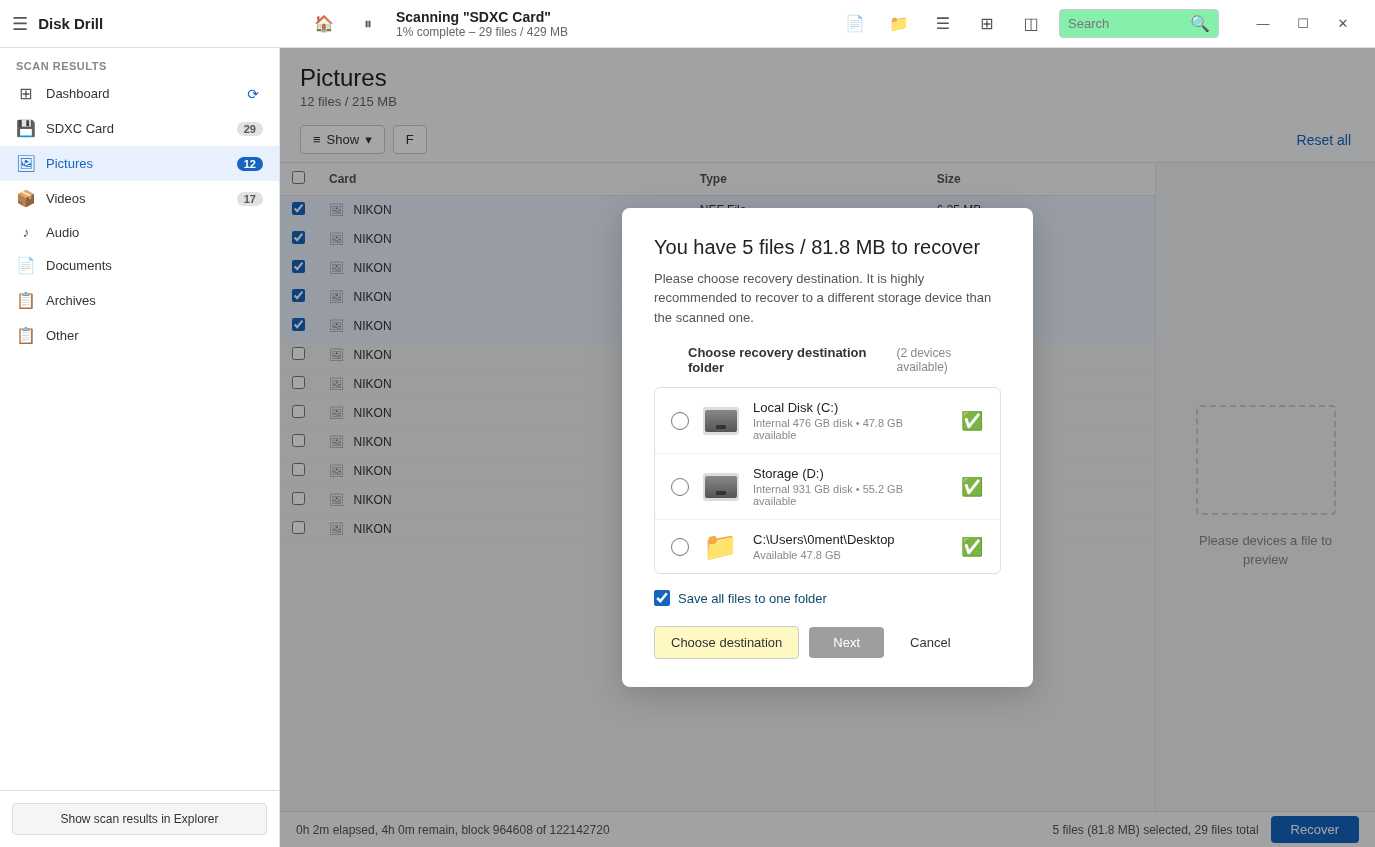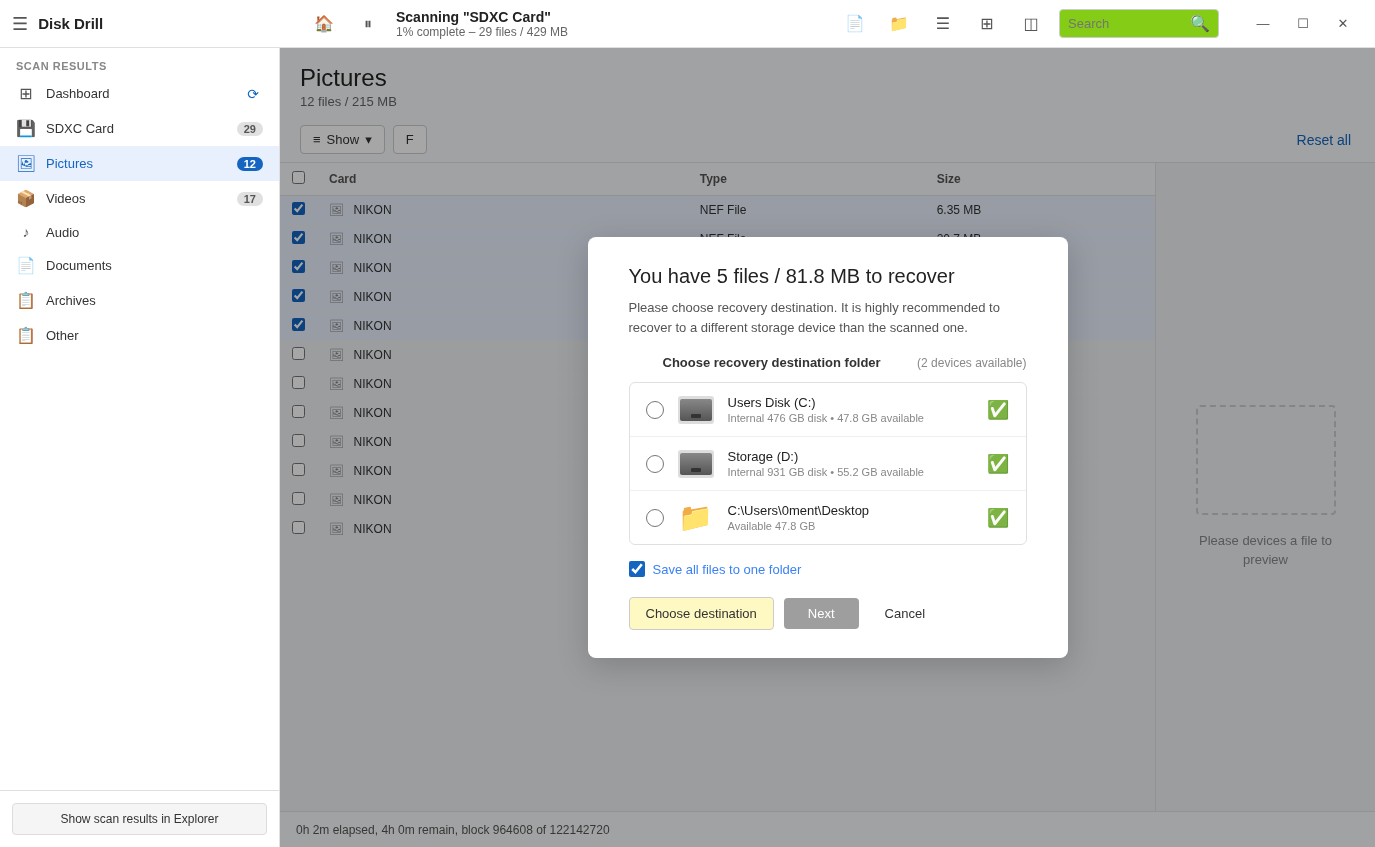--- a/index.html
+++ b/index.html
@@ -56,21 +56,21 @@
       font-size: 16px;
     }
     .search-box {
       display: flex;
       align-items: center;
       border: 1px solid #ccc;
       border-radius: 4px;
       padding: 4px 8px;
       gap: 10px;
       width: 160px;
-      background: #84cc16;
+      background: #86efac;
     }
     .search-box input {
       border: none;
       background: transparent;
       outline: none;
       font-size: 13px;
       width: 100%;
       color: #555;
     }
     .win-controls {
@@ -293,22 +293,22 @@
       top: 0; left: 0; right: 0; bottom: 0;
       background: rgba(0,0,0,0.35);
       display: flex;
       align-items: center;
       justify-content: center;
       z-index: 100;
     }
     .modal {
       background: #fff;
       border-radius: 8px;
-      padding: 28px 41px;
-      width: 480px;
+      padding: 28px 32px;
+      width: 411px;
       box-shadow: 0 8px 32px rgba(0,0,0,0.18);
     }
     .modal-title {
       font-size: 20px;
       font-weight: 400;
       color: #222;
       margin-bottom: 10px;
     }
     .modal-desc {
       font-size: 13px;
@@ -364,21 +364,21 @@
     .modal-checkbox-row {
       display: flex;
       align-items: center;
       gap: 8px;
       margin-bottom: 20px;
     }
     .modal-checkbox-row input[type=checkbox] {
       accent-color: #1565c0;
       width: 16px; height: 16px;
     }
-    .modal-checkbox-row label { font-size: 13px; color: #3b82f6; cursor: pointer; }
+    .modal-checkbox-row label { font-size: 13px; color: #0c4a6e; cursor: pointer; }
 
     .modal-footer {
       display: flex;
       gap: 10px;
       align-items: center;
     }
     .choose-dest-btn {
       padding: 8px 16px;
       border: 1px solid #ccc;
       border-radius: 4px;
@@ -678,41 +678,45 @@
       </div>
 
       <div class="preview-panel">
         <div class="preview-placeholder"></div>
         <div class="preview-text">Please devices a file to preview</div>
       </div>
     </div>
 
     <div class="status-bar">
       <span>0h 2m elapsed, 4h 0m remain, block 964608 of 122142720</span>
+      <div class="right-section">
+        <span>5 files (81.8 MB) selected, 29 files total</span>
+        <button class="recover-btn">Recover</button>
+      </div>
     </div>
 
     <div class="modal-overlay">
       <div class="modal">
         <div class="modal-title">You have 5 files / 81.8 MB to recover</div>
         <div class="modal-desc">Please choose recovery destination. It is highly recommended to recover to a different storage device than the scanned one.</div>
 
         <div style="display:flex; align-items:baseline; margin-bottom:8px;margin-left:34px;">
           <span class="modal-section-title">Choose recovery destination folder</span>
           <span style="margin-left:auto; font-size:12px; color:#888;">(2 devices available)</span>
         </div>
 
         <div class="device-list">
 
           <div class="device-item">
             <input type="radio" name="dest" class="device-radio" style="">
             <div class="device-icon-wrap">
               <div class="drive-img"></div>
             </div>
             <div class="device-info">
-              <div class="device-name">Users Disk (C:)</div>
+              <div class="device-name">Local Disk (C:)</div>
               <div class="device-detail">Internal 476 GB disk • 47.8 GB available</div>
             </div>
             <span class="device-check">✅</span>
           </div>
 
           <div class="device-item">
             <input type="radio" name="dest" class="device-radio" style="">
             <div class="device-icon-wrap">
               <div class="drive-img"></div>
             </div>

